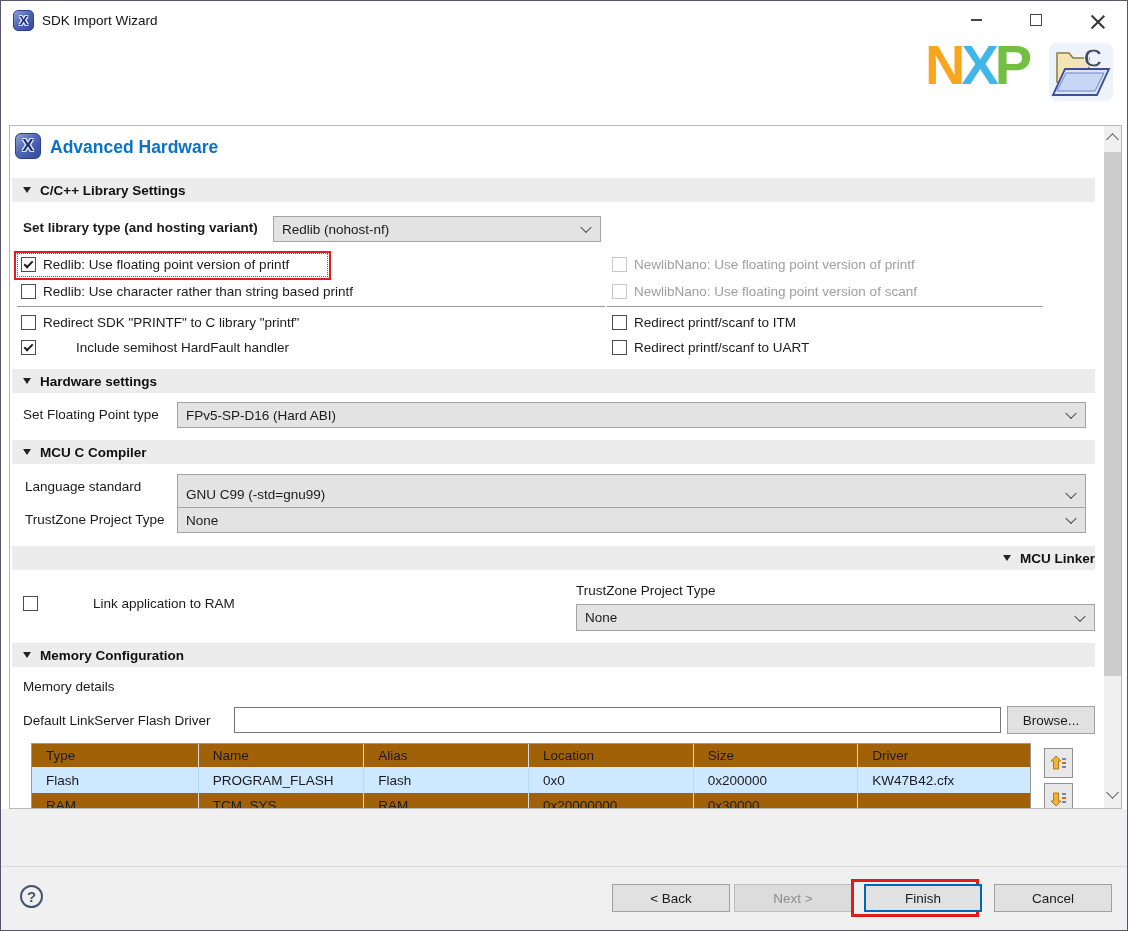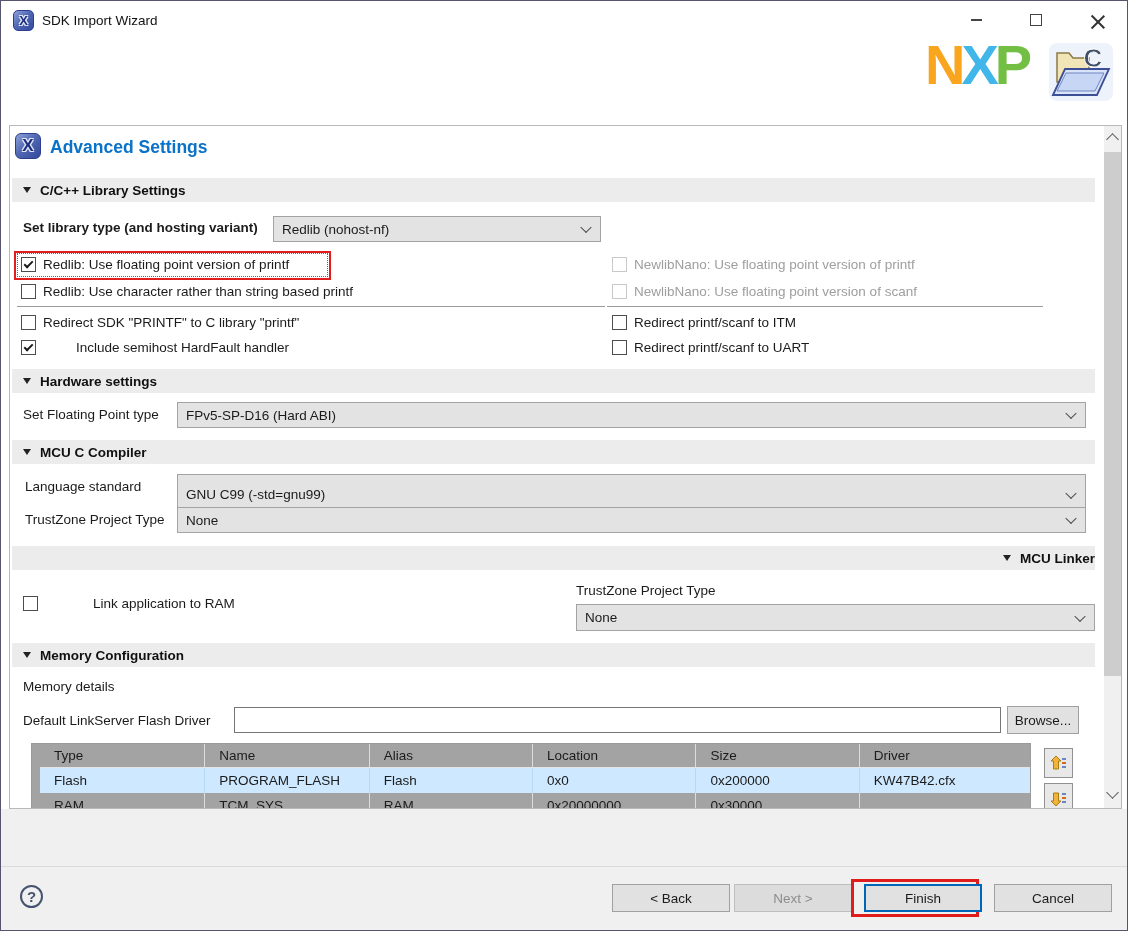--- a/index.html
+++ b/index.html
@@ -52,21 +52,21 @@
   .cb.disabled{border-color:#c9c9c9;}
   .lbl.disabled{color:#9e9e9e;}
   .divline{height:1px;background:#9b9b9b;}
   .redbox{border:2px solid var(--highlight-red);}
   .dotted{outline:1px dotted #666;}
 
   
   .input{background:#fff;border:1px solid #767676;padding:0 6px;font-size:13.5px;font-family:"Liberation Sans",sans-serif;}
   .btn{background:#e1e1e1;border:1px solid #a0a0a0;display:flex;align-items:center;justify-content:center;
        font-size:13.5px;cursor:default;}
-  .table{border:1px solid #9a9a9a;background:#a3a3a3;overflow:hidden;padding-left:8px;}
+  .table{border:1px solid #9a9a9a;background:#a16207;overflow:hidden;}
   .trow{display:flex;height:25px;align-items:center;}
   .trow.head{height:24px;border-bottom:1px solid #e4e4e4;}
   .trow.sel{background:var(--selection);}
   .tcell{padding-left:14px;overflow:hidden;white-space:nowrap;height:100%;display:flex;align-items:center;
          border-right:1px solid #dcdcdc;}
   .trow.sel .tcell{border-right-color:#b9d9f3;}
   .c0{width:167px;} .c1{width:166px;} .c2{width:165px;} .c3{width:165px;} .c4{width:165px;} .c5{width:172px;border-right:none;}
   .movebtn{width:29px;height:30px;background:#e8e8e8;border:1px solid #919191;display:flex;align-items:center;justify-content:center;cursor:default;}
 
   
@@ -114,21 +114,21 @@
       <polygon points="6,56 18,30 62,30 50,56" fill="#d9e4f8" stroke="#3c4f96" stroke-width="1.8"></polygon>
       <polygon points="10,52 19,34 57,34 48,52" fill="#c6d6f4" stroke="#6e84c2" stroke-width="1"></polygon>
     </svg>
   </div>
 
   <div class="abs content">
 
     <div class="abs x-icon page-icon">
       <span>X</span>
     </div>
-    <div class="abs page-title">Advanced Settings</div>
+    <div class="abs page-title">Advanced Hardware</div>
 
     <div class="abs secbar" style="top:52px;">
       <span class="tri"></span>
       <b>C/C++ Library Settings</b>
     </div>
 
     <div class="abs lbl" style="left:13px;top:94px;font-weight:bold;">Set library type (and hosting variant)</div>
     <div class="abs dd" style="left:263px;top:90px;width:328px;height:26px;">
       <span>Redlib (nohost-nf)</span>
       <span class="chev"></span>
@@ -205,21 +205,21 @@
       <span class="chev"></span>
     </div>
 
     <div class="abs secbar" style="top:517px;">
       <span class="tri"></span>
       <b>Memory Configuration</b>
     </div>
     <div class="abs lbl" style="left:13px;top:553px;">Memory details</div>
     <div class="abs lbl" style="left:13px;top:587px;">Default LinkServer Flash Driver</div>
     <input class="abs input" style="left: 224px; top: 581px; width: 767px; height: 26px;" value="">
-    <div class="abs btn" style="left:997px;top:580px;width:72px;height:28px;">
+    <div class="abs btn" style="left:997px;top:580px;width:88px;height:28px;">
       <span>Browse...</span>
     </div>
 
     <div class="abs table" style="left:21px;top:617px;width:1000px;height:66px;">
       <div class="trow head">
         <div class="tcell c0">Type</div>
         <div class="tcell c1">Name</div>
         <div class="tcell c2">Alias</div>
         <div class="tcell c3">Location</div>
         <div class="tcell c4">Size</div>

